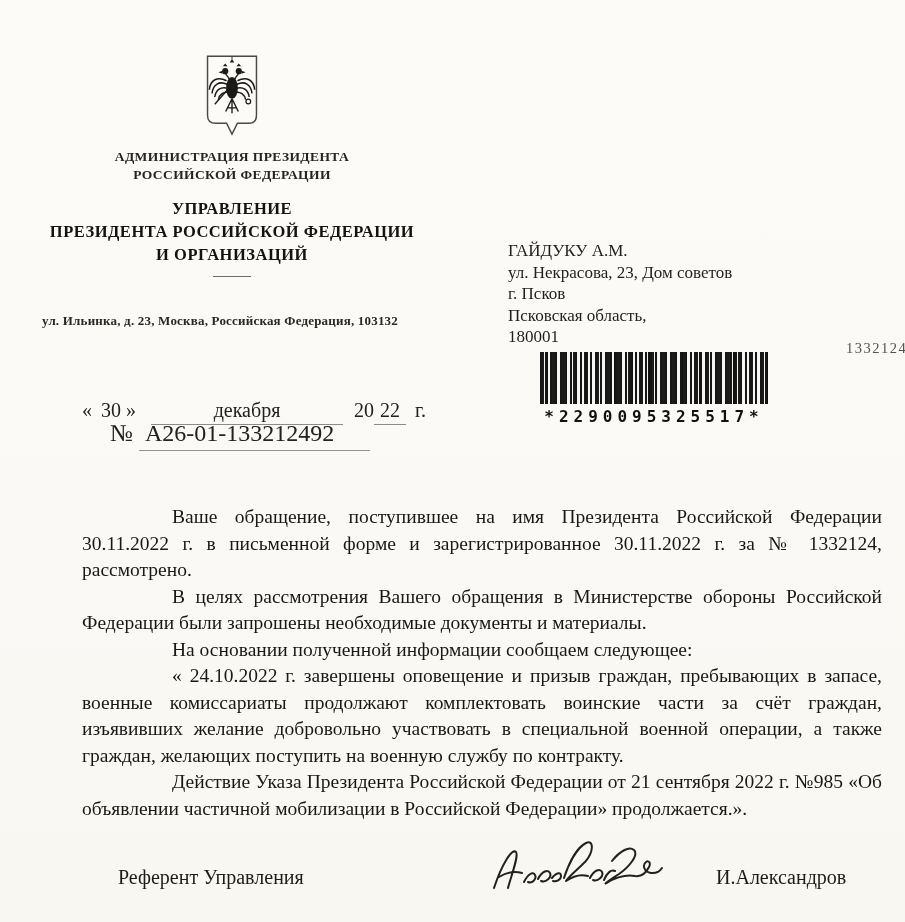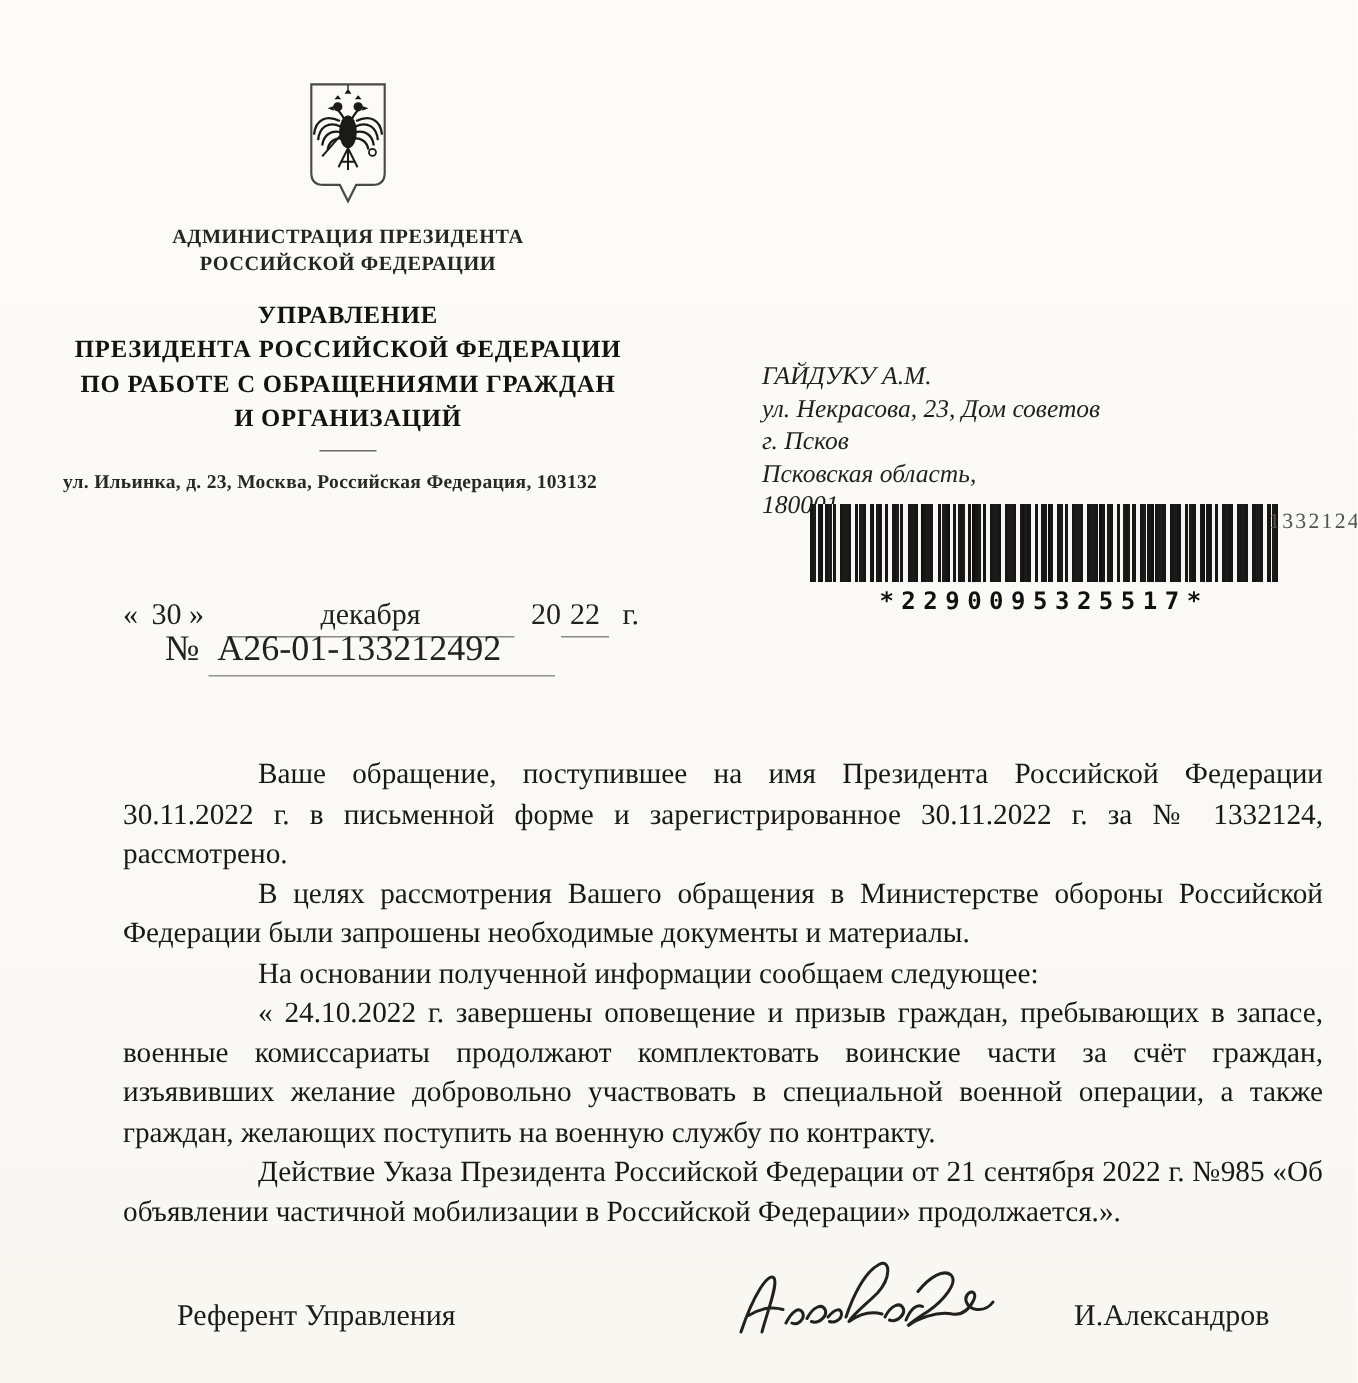--- a/index.html
+++ b/index.html
@@ -53,28 +53,27 @@
     white-space: nowrap;
   }
 
   
   .recipient {
     position: absolute;
     left: 508px; top: 240px;
     font-size: 17px;
     line-height: 21.5px;
     color: #201f1c;
-    font-style: italic;
   }
 
   
   .barcode {
     position: absolute;
-    left: 540px; top: 336px;
-    width: 312px;
+    left: 540px; top: 352px;
+    width: 228px;
   }
   .barcode-bars {
     height: 52px;
     background:
       repeating-linear-gradient(90deg, #161616 0 2px, rgba(0,0,0,0) 2px 5px),
       repeating-linear-gradient(90deg, #1b1b1b 0 4px, rgba(0,0,0,0) 4px 11px),
       repeating-linear-gradient(90deg, rgba(0,0,0,0) 0 6px, #101010 6px 8.5px, rgba(0,0,0,0) 8.5px 17px);
     background-color: #f6f5f1;
   }
   .barcode-digits {
@@ -198,21 +197,20 @@
     </span>
 
     <div class="org-top">
       <div>АДМИНИСТРАЦИЯ ПРЕЗИДЕНТА</div>
       <div>РОССИЙСКОЙ ФЕДЕРАЦИИ</div>
     </div>
 
     <div class="org-main">
       <div>УПРАВЛЕНИЕ</div>
       <div>ПРЕЗИДЕНТА РОССИЙСКОЙ ФЕДЕРАЦИИ</div>
-      <div>ПО РАБОТЕ С ОБРАЩЕНИЯМИ ГРАЖДАН</div>
       <div>И ОРГАНИЗАЦИЙ</div>
     </div>
 
     <hr class="head-sep">
   </div>
 
   <div class="org-address">ул. Ильинка, д. 23, Москва, Российская Федерация, 103132</div>
 
   <div class="recipient">
     <div>ГАЙДУКУ А.М.</div>

